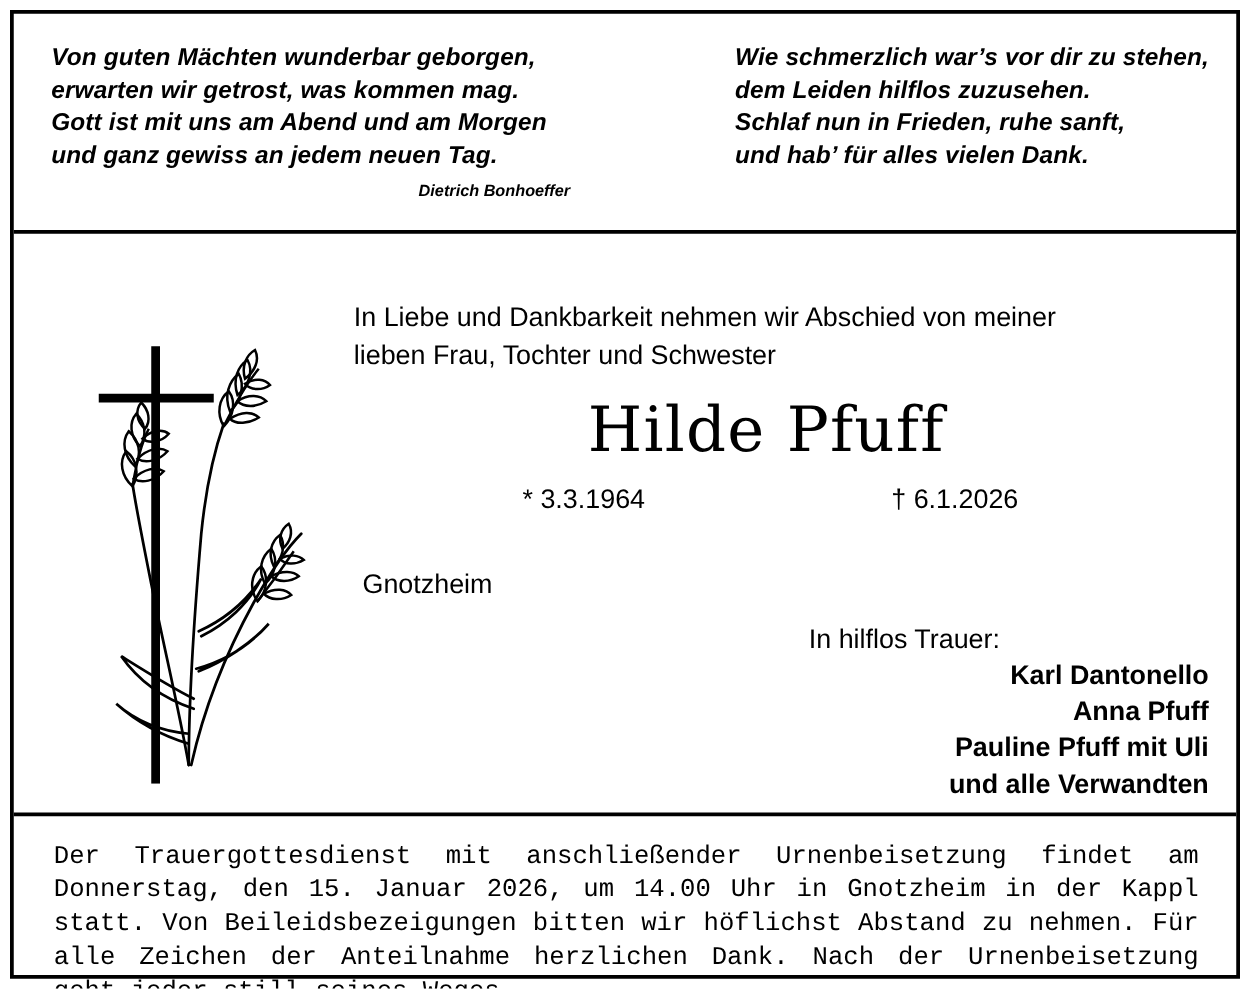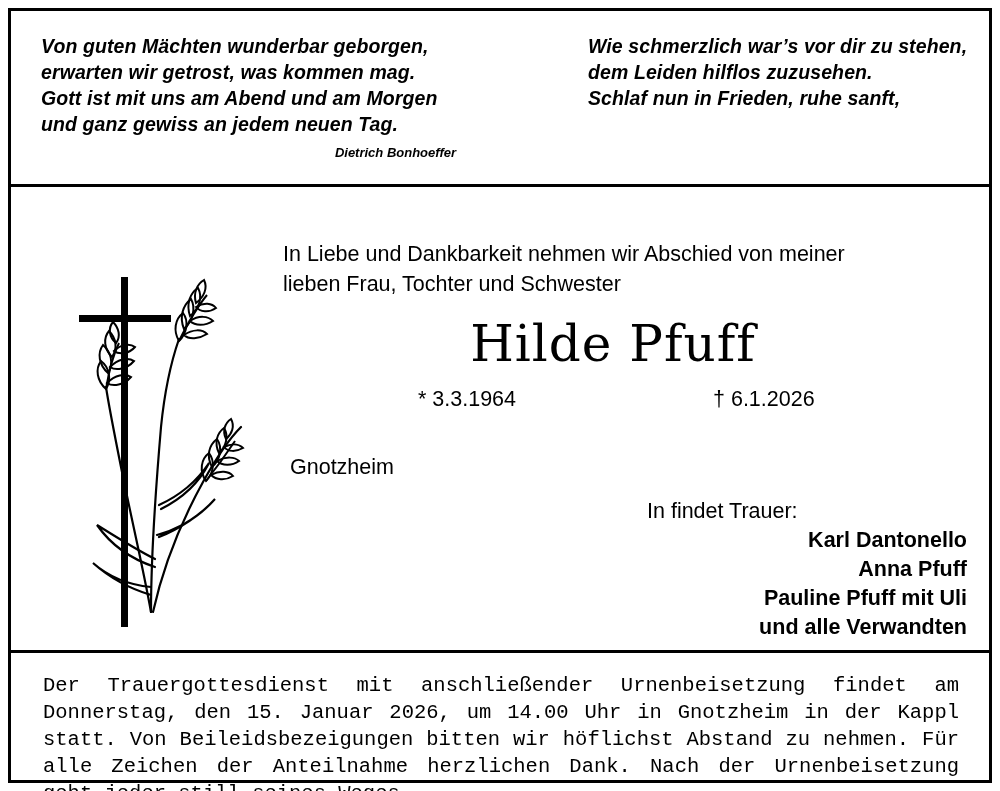--- a/index.html
+++ b/index.html
@@ -210,20 +210,21 @@
       <div class="poem poem-left">
         <div class="poem-line">Von guten Mächten wunderbar geborgen,</div>
         <div class="poem-line">erwarten wir getrost, was kommen mag.</div>
         <div class="poem-line">Gott ist mit uns am Abend und am Morgen</div>
         <div class="poem-line">und ganz gewiss an jedem neuen Tag.</div>
       </div>
       <div class="poem poem-right">
         <div class="poem-line">Wie schmerzlich war’s vor dir zu stehen,</div>
         <div class="poem-line">dem Leiden hilflos zuzusehen.</div>
         <div class="poem-line">Schlaf nun in Frieden, ruhe sanft,</div>
+        <div class="poem-line">und hab’ für alles vielen Dank.</div>
       </div>
       <div class="poem-attrib">Dietrich Bonhoeffer</div>
     </div>
 
     <div class="divider"></div>
 
     <div class="body-area">
 
       <div class="artwork">
         <svg width="200" height="360" viewBox="0 0 200 360" xmlns="http://www.w3.org/2000/svg">
@@ -288,21 +289,21 @@
       <div class="name">Hilde Pfuff</div>
 
       <div class="dates">
         <span class="date-birth">* 3.3.1964</span>
         <span class="date-death">† 6.1.2026</span>
       </div>
 
       <div class="place">Gnotzheim</div>
 
       <div class="mourners">
-        <div class="mourners-title">In findet Trauer:</div>
+        <div class="mourners-title">In hilflos Trauer:</div>
         <div class="mourners-list">
           <div>Karl Dantonello</div>
           <div>Anna Pfuff</div>
           <div>Pauline Pfuff mit Uli</div>
           <div>und alle Verwandten</div>
         </div>
       </div>
 
     </div>
 

